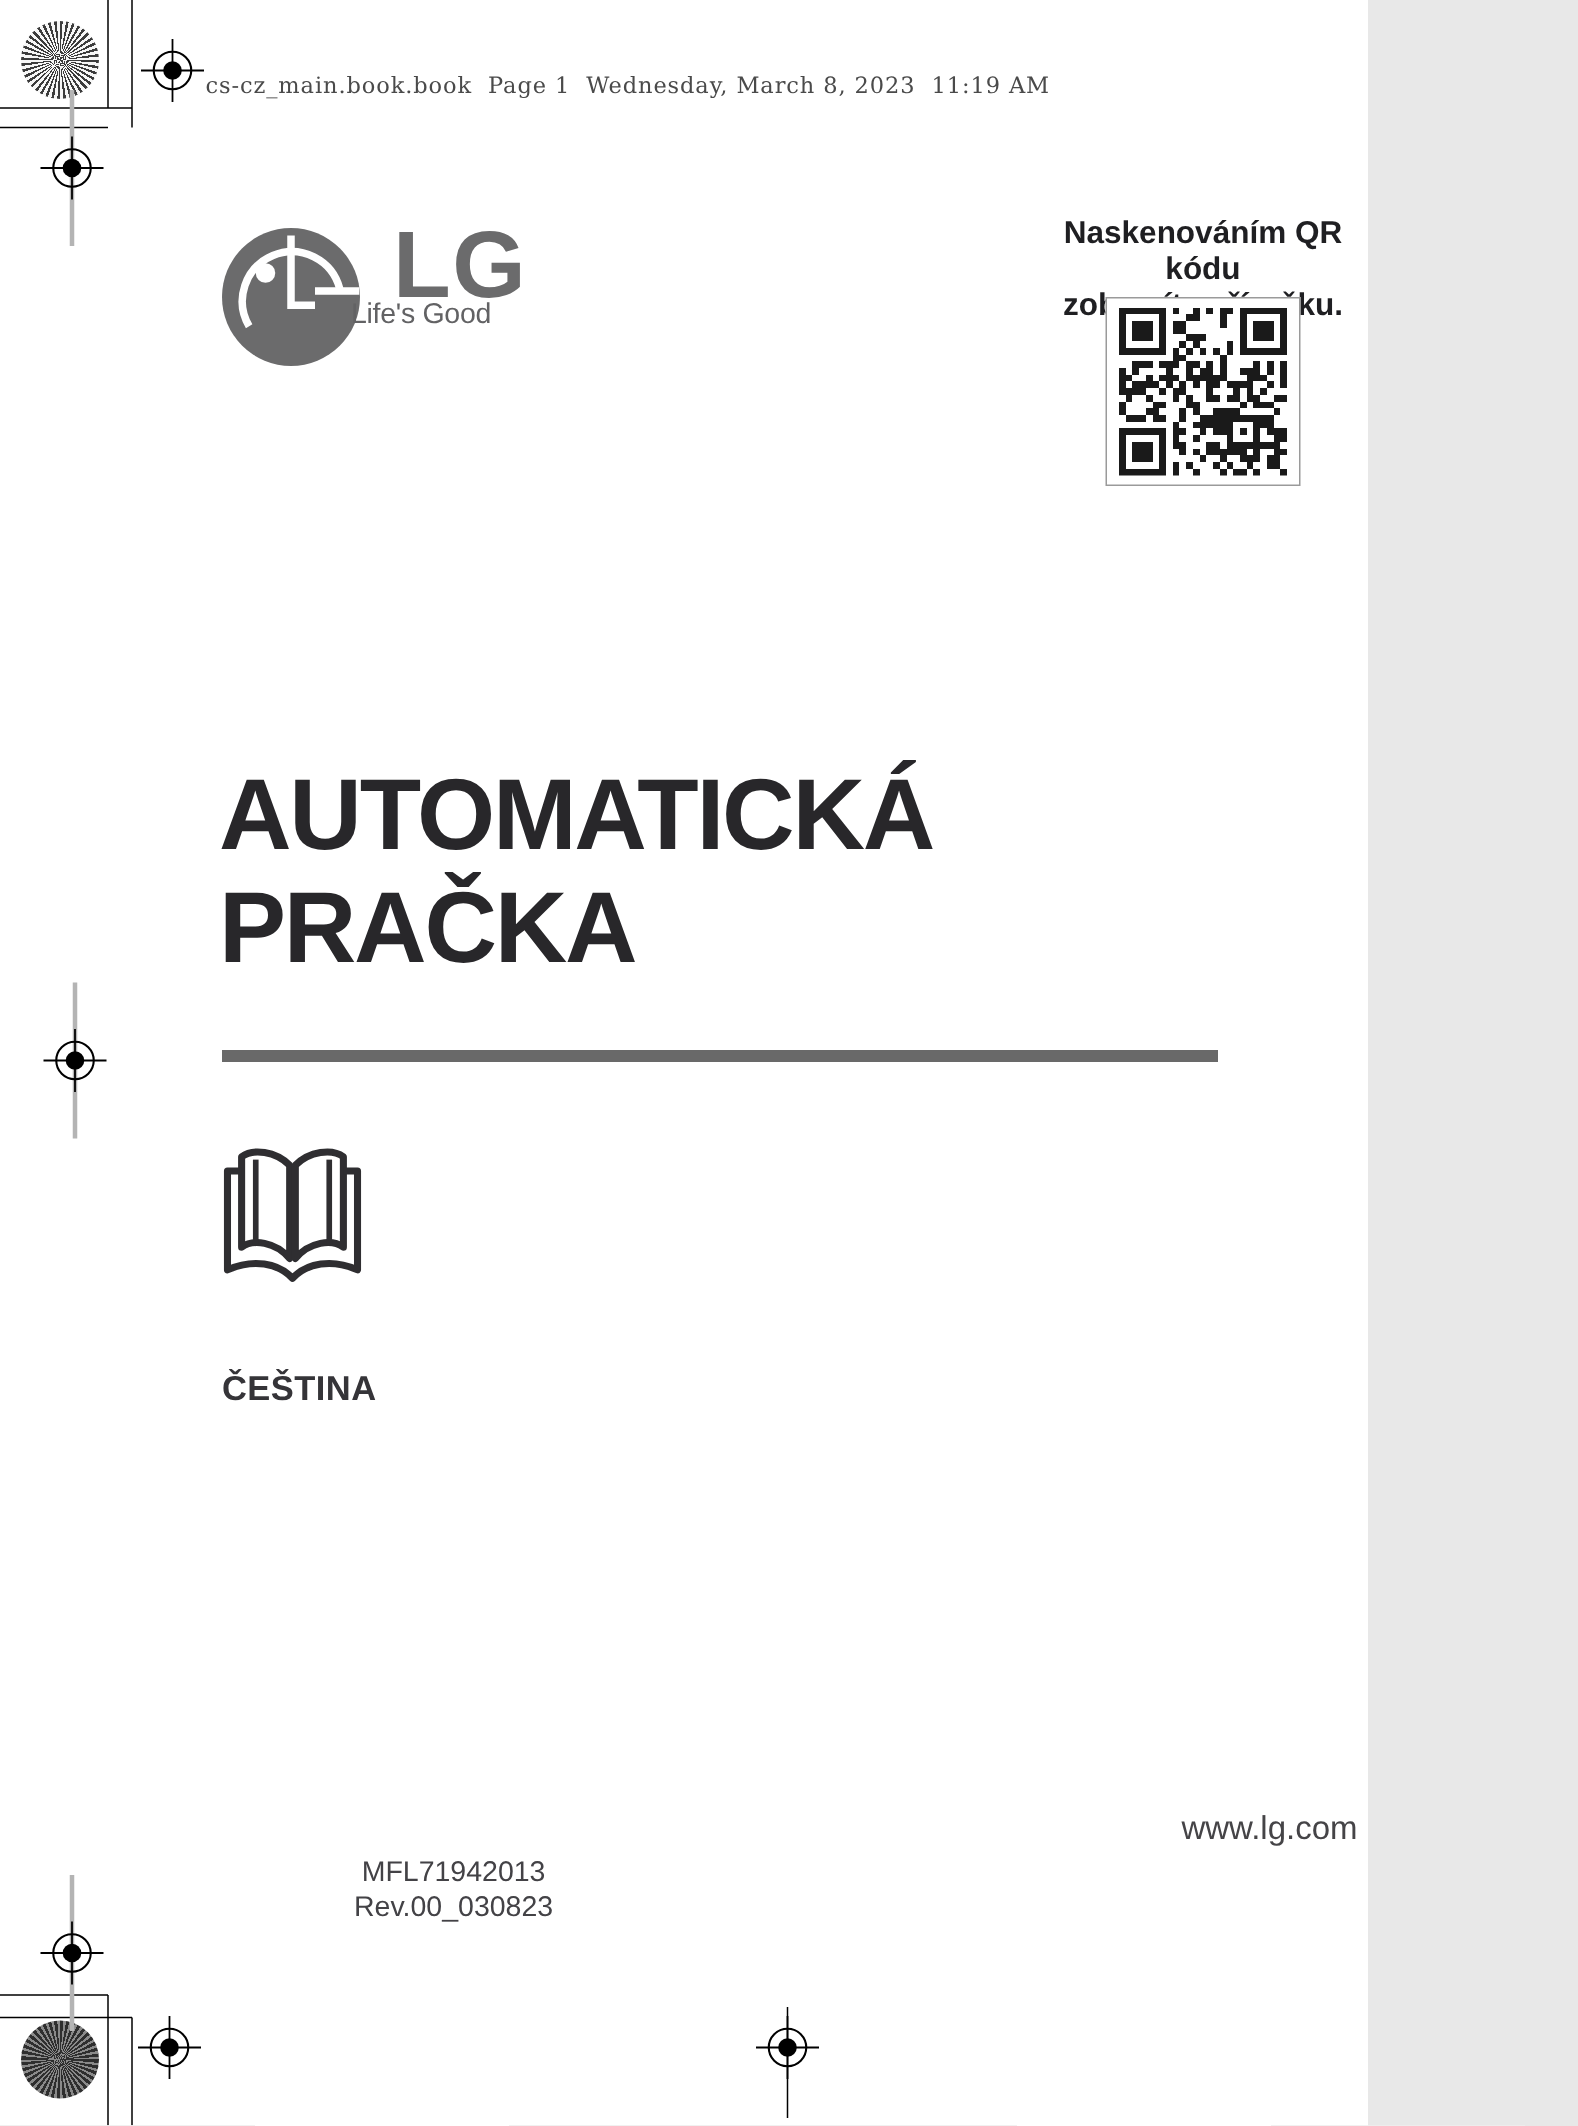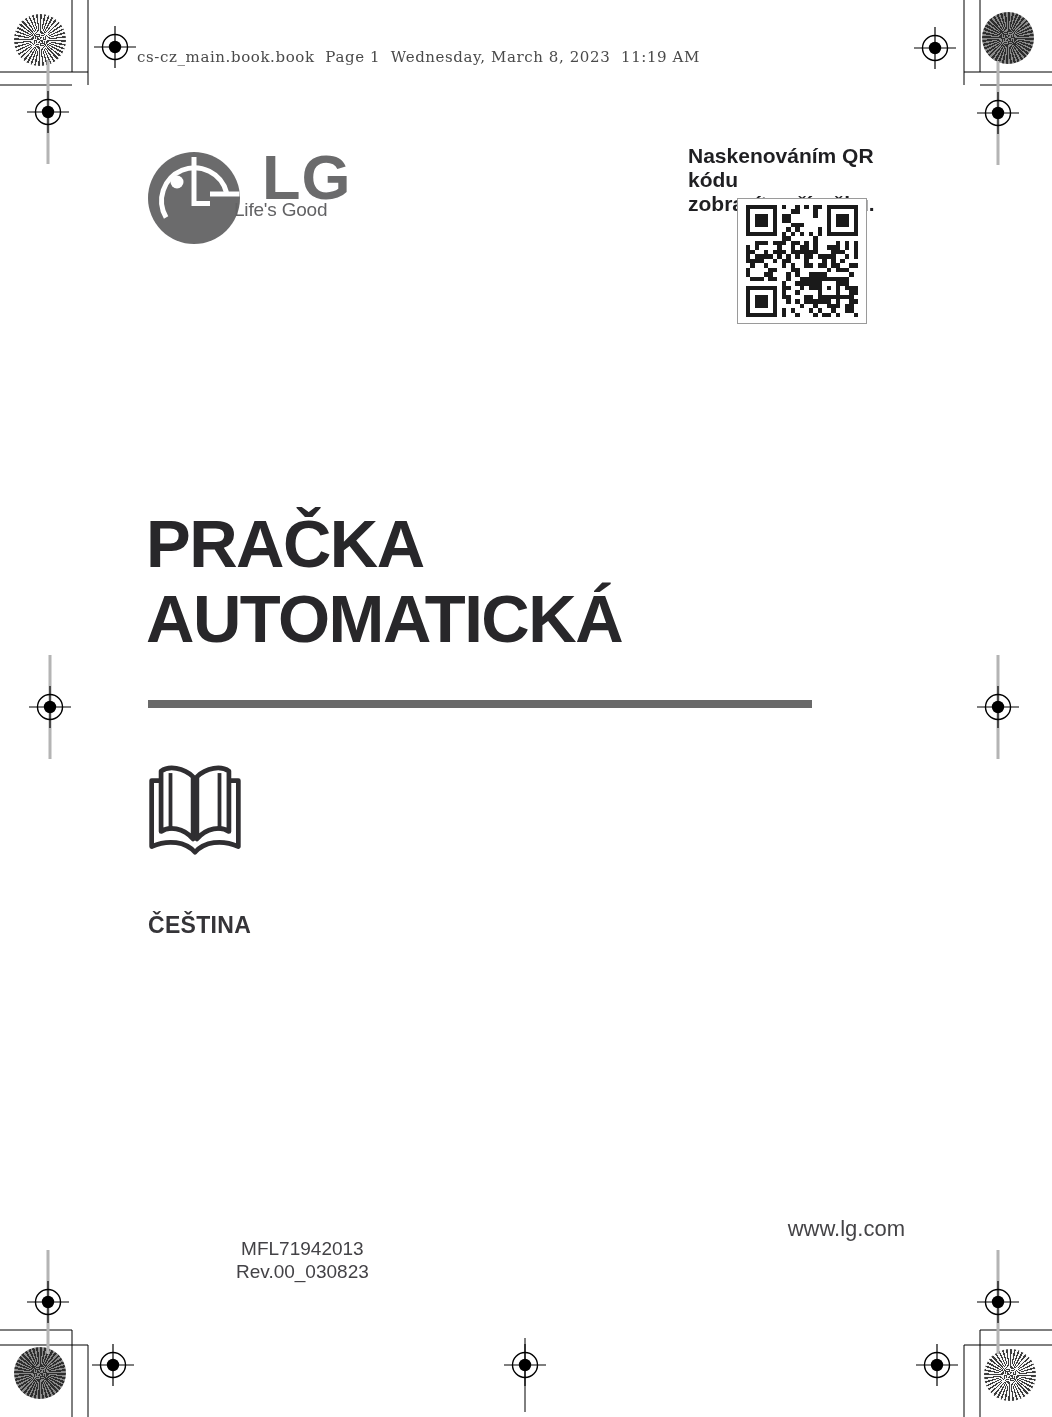--- a/index.html
+++ b/index.html
@@ -1,28 +1,28 @@
 <!DOCTYPE html>
 <html><head>
 <meta charset="utf-8">
 <style>
   html,body{margin:0;padding:0;background:#e8e8e8;}
-  .page{position:relative;width:1052px;height:1417px;background:#ffffff;overflow:hidden;
+  .page{position:relative;width:912px;height:1417px;background:#ffffff;overflow:hidden;
         font-family:"Liberation Sans",sans-serif;color:#434246;}
   
   .header-line{position:absolute;left:137px;top:48px;font-family:"DejaVu Serif",serif;
         font-size:15px;letter-spacing:.6px;color:#4a4a4a;white-space:pre;}
   
   .lg-symbol{position:absolute;left:146px;top:150px;}
   .lg-wordmark{position:absolute;left:262px;top:146px;font-size:63px;font-weight:bold;
         color:#6b6b6c;letter-spacing:1px;line-height:1;}
   .lg-tagline{position:absolute;left:234px;top:199px;font-size:19px;font-weight:normal;
         color:#626264;letter-spacing:-.2px;}
   
-  .qr-caption{position:absolute;left:688px;top:144px;width:228px;
+  .qr-caption{position:absolute;left:688px;top:144px;width:228px;text-align:center;
         font-size:21px;line-height:24px;color:#1f1f22;font-weight:bold;}
   .qr-caption .l2{font-weight:bold;}
   .qr-box{position:absolute;left:737px;top:198px;width:116px;height:112px;border:1px solid #9a9a9a;
         background:#fff;padding:6px;}
   .qr-box svg{width:116px;height:112px;display:block;shape-rendering:crispEdges;}
   
   .subtitle{position:absolute;left:148px;top:458px;font-size:37px;color:#2a292c;
         letter-spacing:-.5px;font-weight:normal;}
   .main-title{position:absolute;left:146px;top:506px;font-size:67px;font-weight:bold;
         color:#28272a;letter-spacing:-1.5px;line-height:75px;}
@@ -30,21 +30,21 @@
   
   .book-icon{position:absolute;left:146px;top:756px;}
   .intro{position:absolute;left:265px;top:761px;width:660px;font-size:23.5px;
         line-height:31.5px;color:#3f3e42;}
   
   .language{position:absolute;left:148px;top:912px;font-size:23px;font-weight:bold;
         color:#353438;letter-spacing:.3px;}
   .models{position:absolute;left:148px;top:974px;font-size:26px;color:#4a494c;letter-spacing:.3px;}
   
   .website{position:absolute;left:655px;top:1206px;width:250px;text-align:right;
-        font-size:22px;color:#454447;margin-top:10px;}
+        font-size:22px;color:#454447;}
   .part-block{position:absolute;left:205px;top:1237px;font-size:19px;line-height:23px;
         color:#434246;text-align:center;margin-left:31px;}
   .copyright{position:absolute;left:400px;top:1259px;width:506px;text-align:right;
         font-size:19.5px;color:#434246;}
   
   .marks{position:absolute;left:0;top:0;pointer-events:none;}
   .starburst{position:absolute;width:52px;height:52px;border-radius:50%;
         background:repeating-conic-gradient(#3c3c3c 0deg 4deg,#f6f6f6 4deg 9deg);}
   .sb-tl{left:14px;top:14px;}
   .sb-tr{left:982px;top:12px;background:repeating-conic-gradient(#2e2e2e 0deg 5deg,#8a8a8a 5deg 9deg);}
@@ -291,22 +291,22 @@
         <rect x="0" y="18" width="7" height="7" fill="#1a1a1a"></rect>
         <rect x="1" y="19" width="5" height="5" fill="#ffffff"></rect>
         <rect x="2" y="20" width="3" height="3" fill="#1a1a1a"></rect>
         <rect x="16" y="16" width="5" height="5" fill="#1a1a1a"></rect>
         <rect x="17" y="17" width="3" height="3" fill="#ffffff"></rect>
         <rect x="18" y="18" width="1" height="1" fill="#1a1a1a"></rect>
       </svg>
   </div>
 
   <div class="main-title">
+    <div>AUTOMATICKÁ</div>
     <div>PRAČKA</div>
-    <div>AUTOMATICKÁ</div>
   </div>
   <div class="rule"></div>
 
   <svg class="book-icon" width="98" height="102" viewBox="0 0 104 104">
     <g fill="none" stroke="#2f2e31" stroke-width="5" stroke-linejoin="round">
       <path d="M50,20 C40,10 24,8 16,14 L16,78 C24,72 40,74 50,86 Z"></path>
       <path d="M54,20 C64,10 80,8 88,14 L88,78 C80,72 64,74 54,86 Z"></path>
       <path d="M16,24 H6 V94 C24,86 42,89 52,100 C62,89 80,86 98,94 V24 H88"></path>
       <path d="M26,16 L26,77" stroke-width="4"></path>
       <path d="M78,16 L78,77" stroke-width="4"></path>

